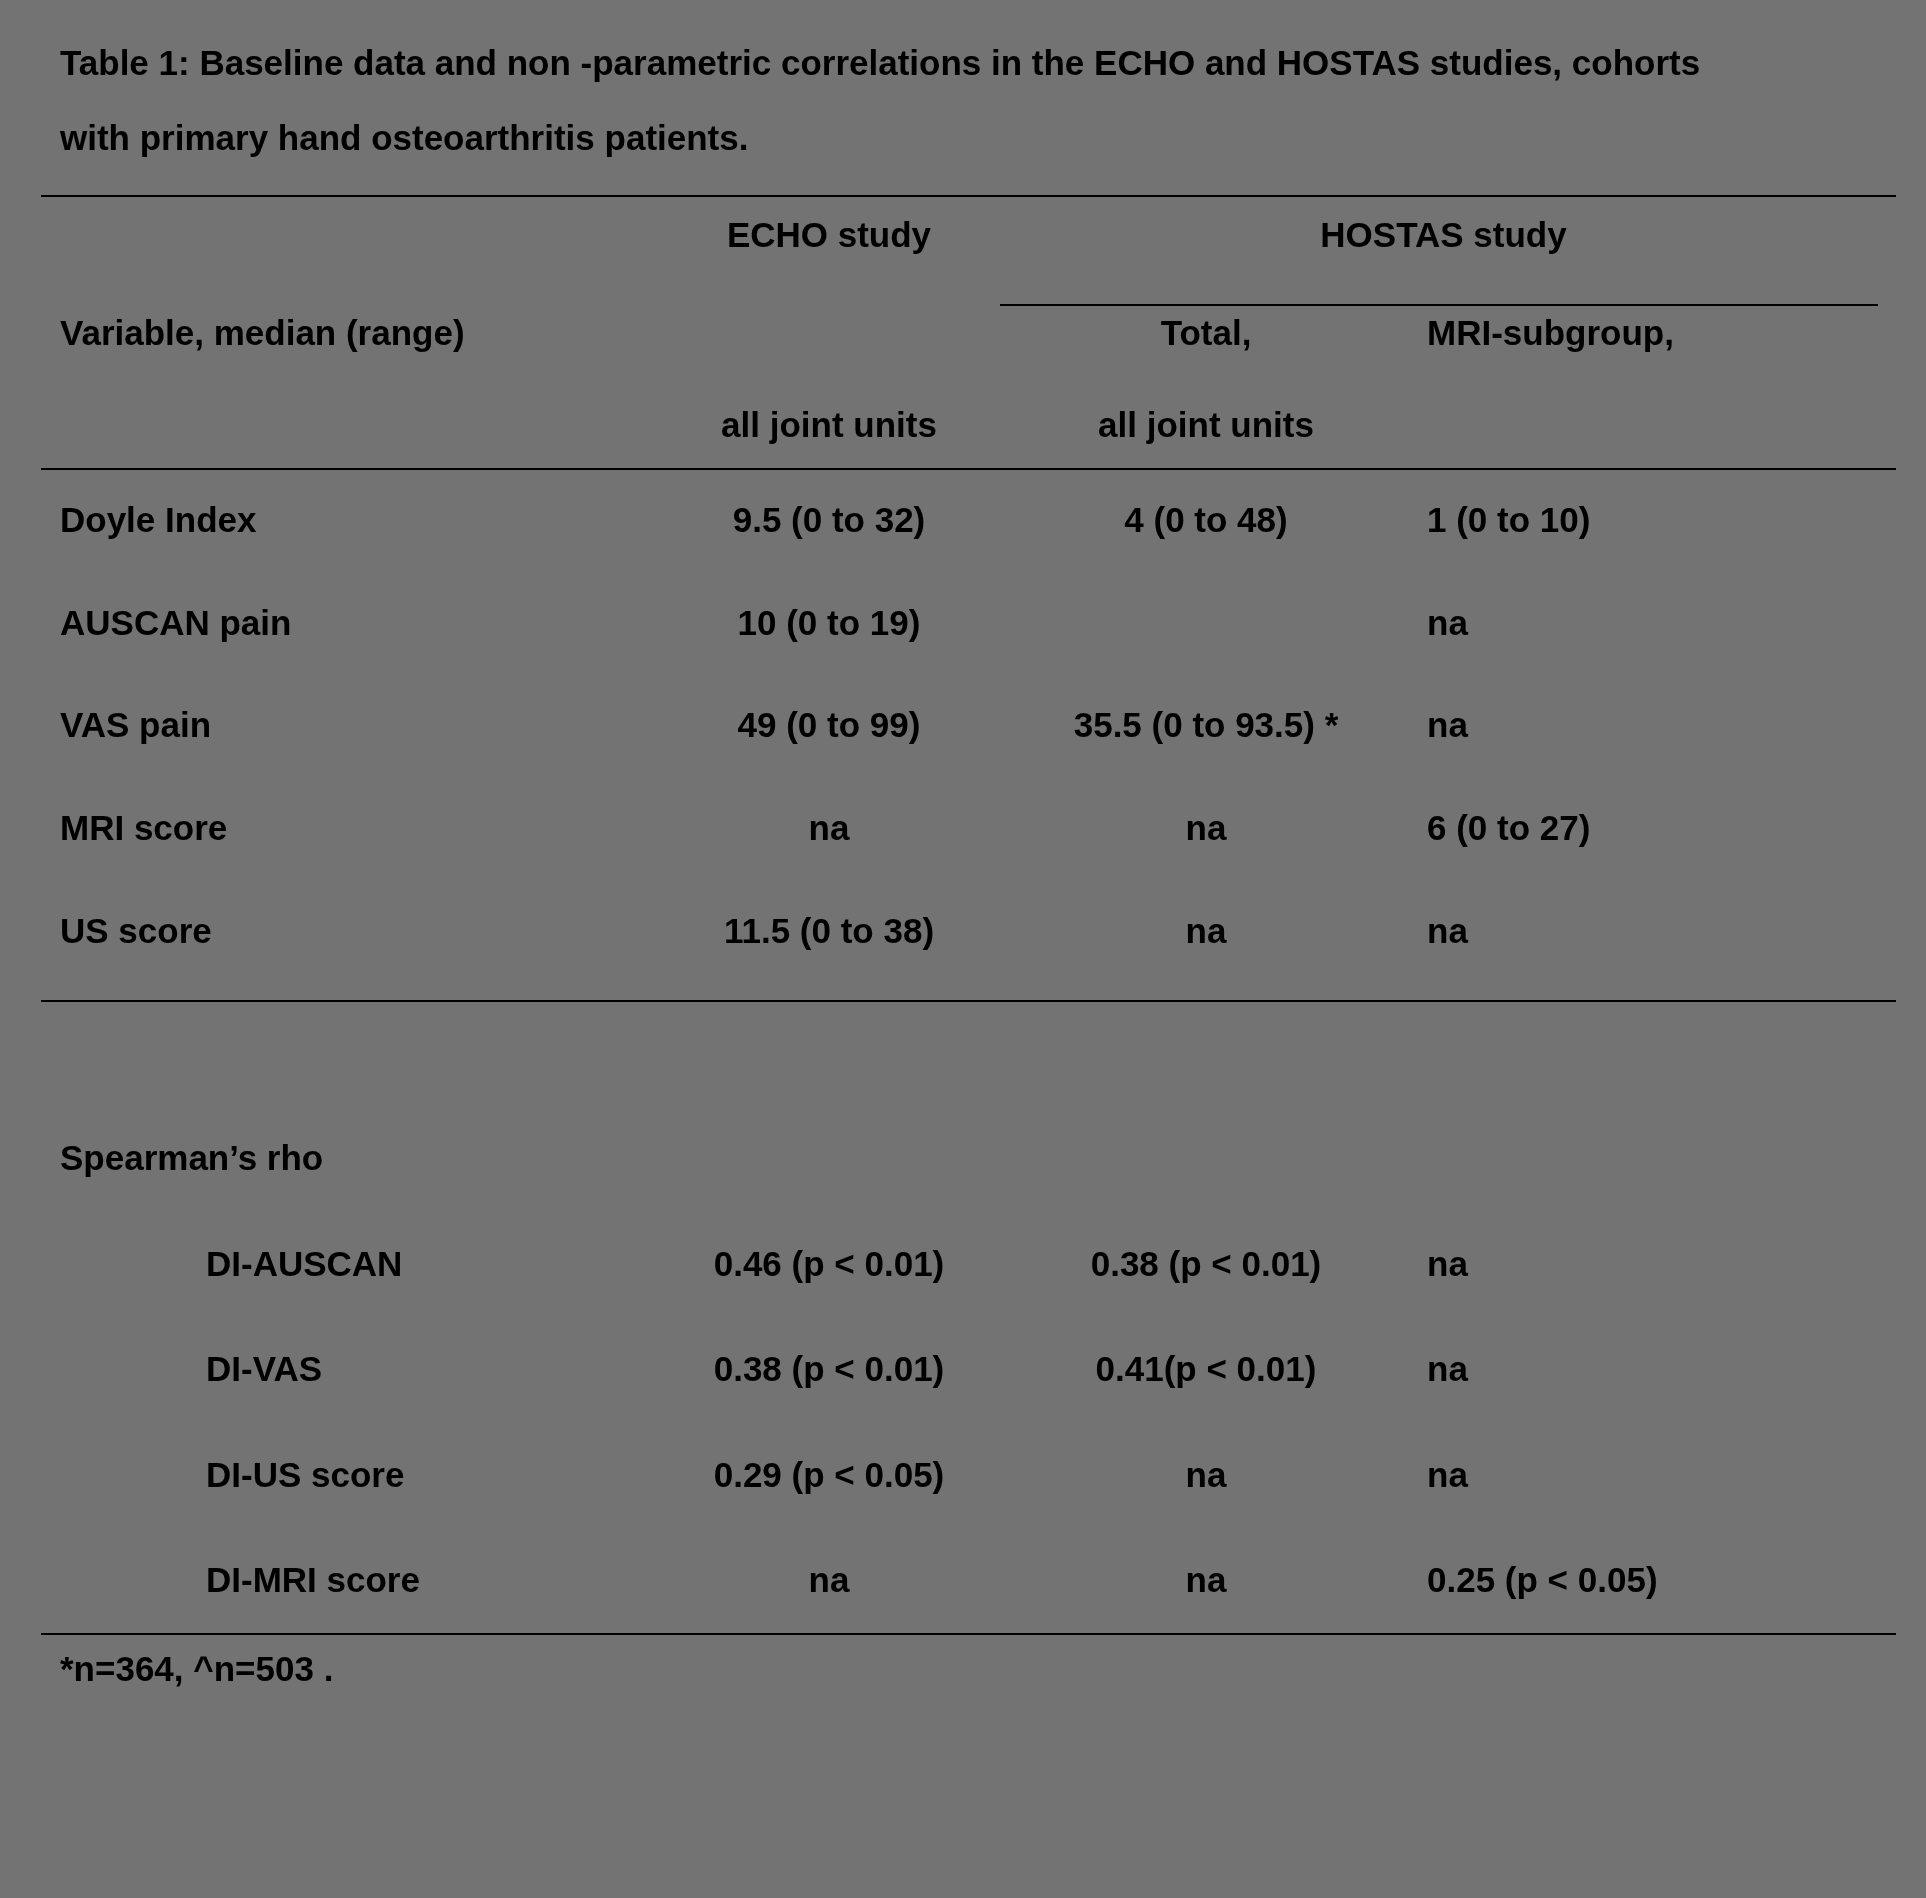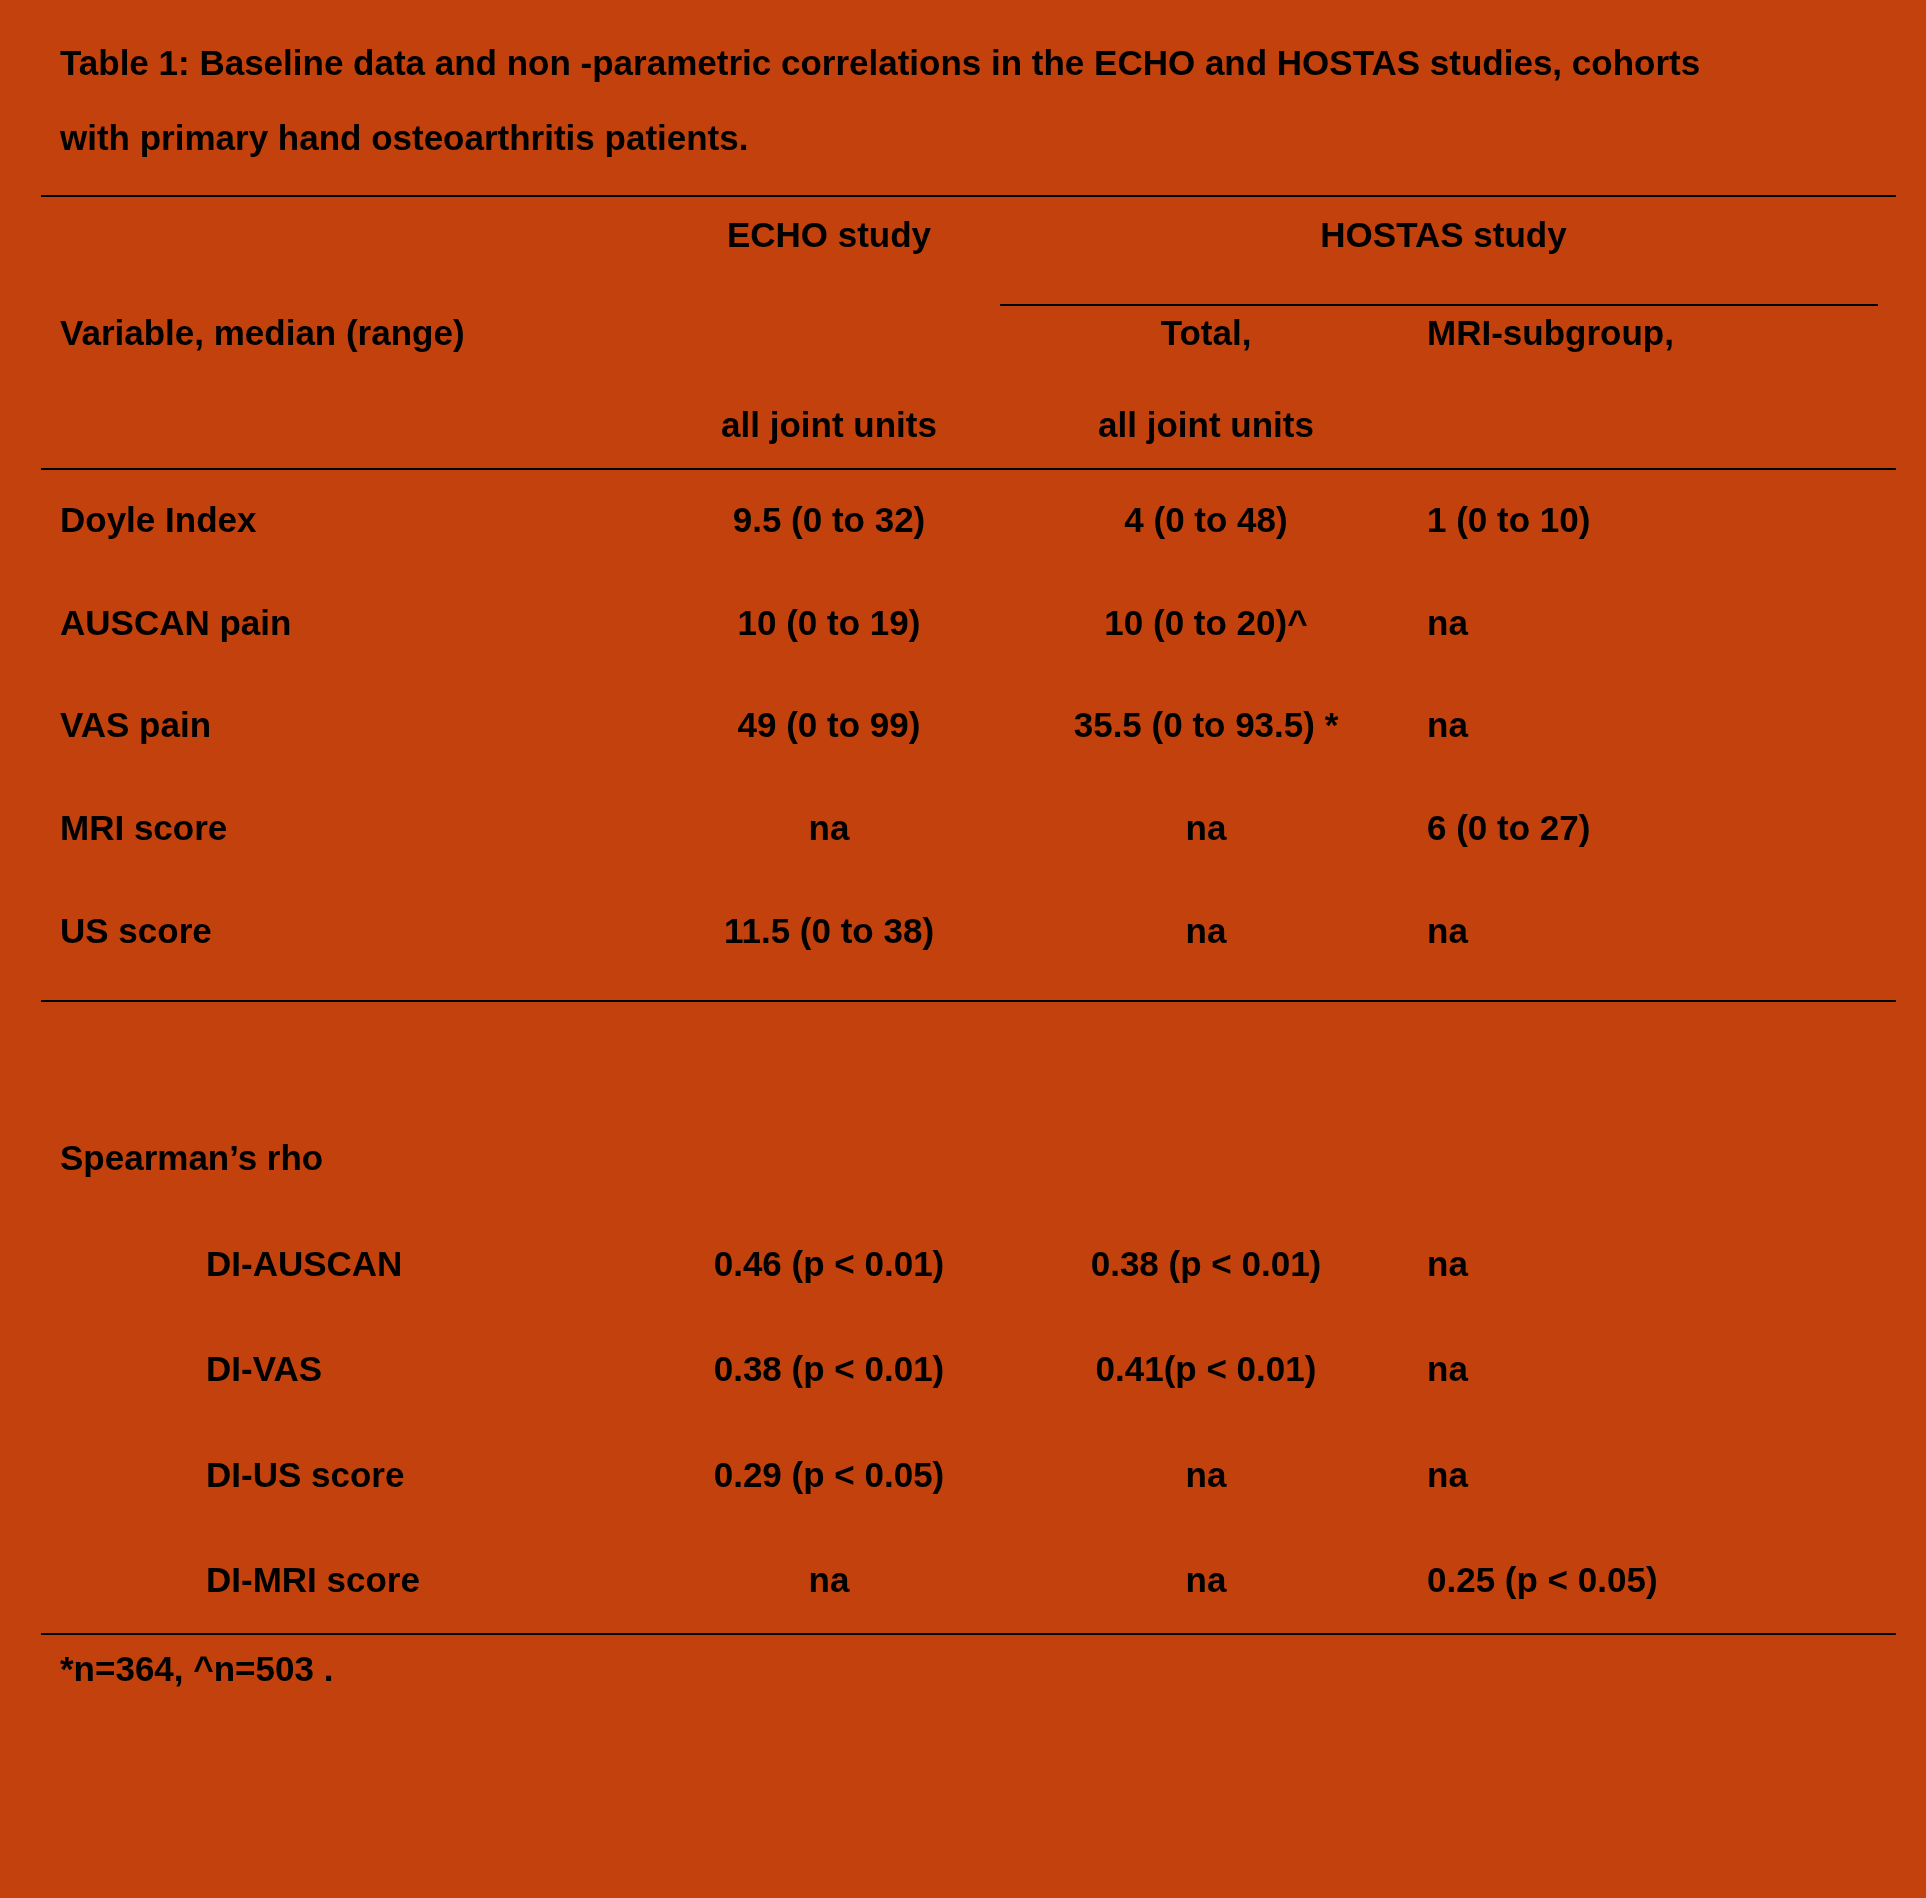--- a/index.html
+++ b/index.html
@@ -1,20 +1,20 @@
 <!DOCTYPE html>
 <html style="font-size:7.5px"><head>
 <meta charset="utf-8">
 <style>
   html,body{margin:0;padding:0;background:#ffffff;}
   .page{
     position:relative;
     width:1926px;
     height:1899px;
-    background:#c2410c;
+    background:#737373;
     font-family:"Liberation Sans", sans-serif;
     font-weight:700;
     color:#000000;
     font-size:35px;
   }
   .abs{position:absolute;white-space:nowrap;}
   .rule{position:absolute;height:2.3px;background:#000000;}
   .lab{left:60px;}
   .labi{left:206px;}
   .c2{left:649px;width:360px;text-align:center;}
@@ -46,21 +46,20 @@
 
   <div class="rule" style="top:468px;left:41px;width:1855px"></div>
 
   <div class="abs lab" style="top:500px">Doyle Index</div>
   <div class="abs c2" style="top:500px">9.5 (0 to 32)</div>
   <div class="abs c3" style="top:500px">4 (0 to 48)</div>
   <div class="abs c4" style="top:500px">1 (0 to 10)</div>
 
   <div class="abs lab" style="top:603px">AUSCAN pain</div>
   <div class="abs c2" style="top:603px">10 (0 to 19)</div>
-  <div class="abs c3" style="top:603px">10 (0 to 20)^</div>
   <div class="abs c4" style="top:603px">na</div>
 
   <div class="abs lab" style="top:705px">VAS pain</div>
   <div class="abs c2" style="top:705px">49 (0 to 99)</div>
   <div class="abs c3" style="top:705px">35.5 (0 to 93.5) *</div>
   <div class="abs c4" style="top:705px">na</div>
 
   <div class="abs lab" style="top:808px">MRI score</div>
   <div class="abs c2" style="top:808px">na</div>
   <div class="abs c3" style="top:808px">na</div>

